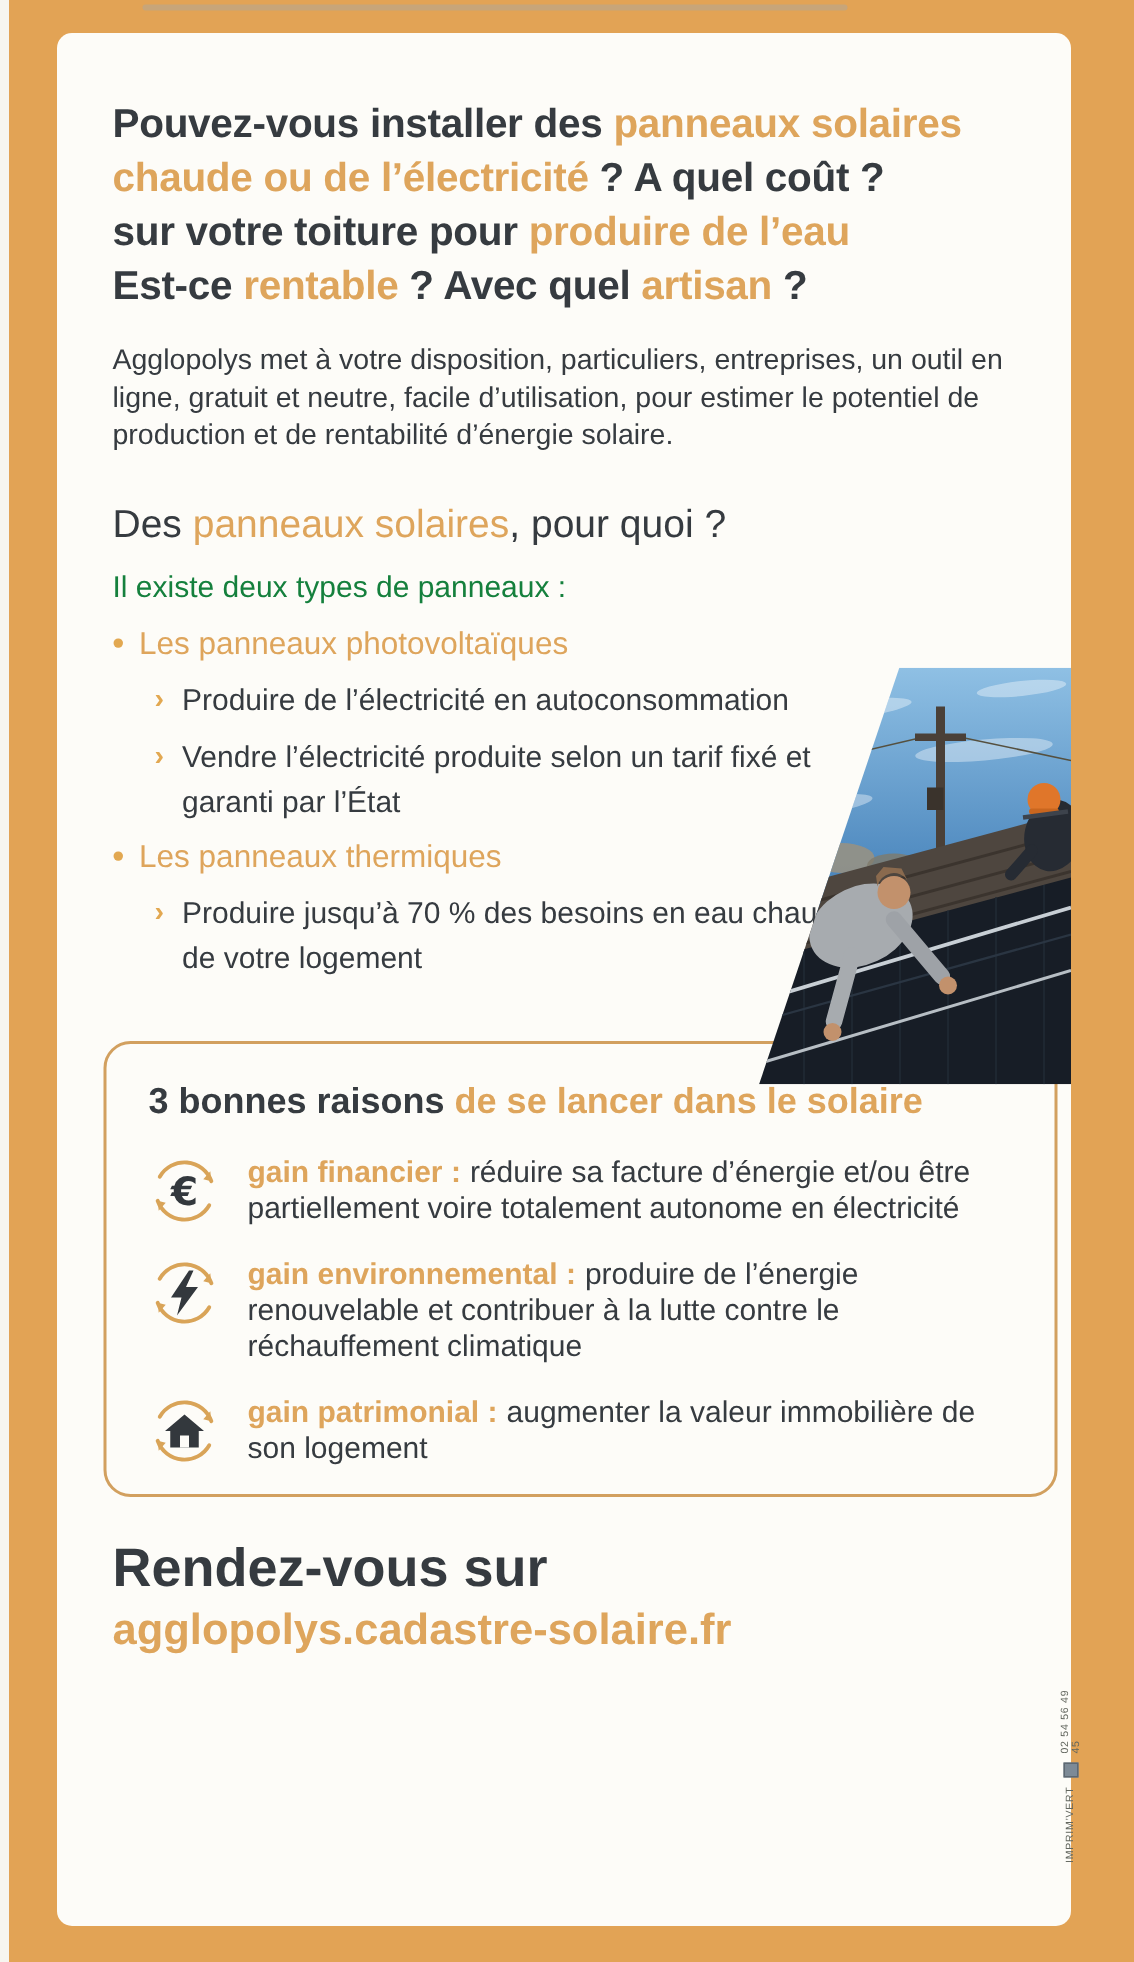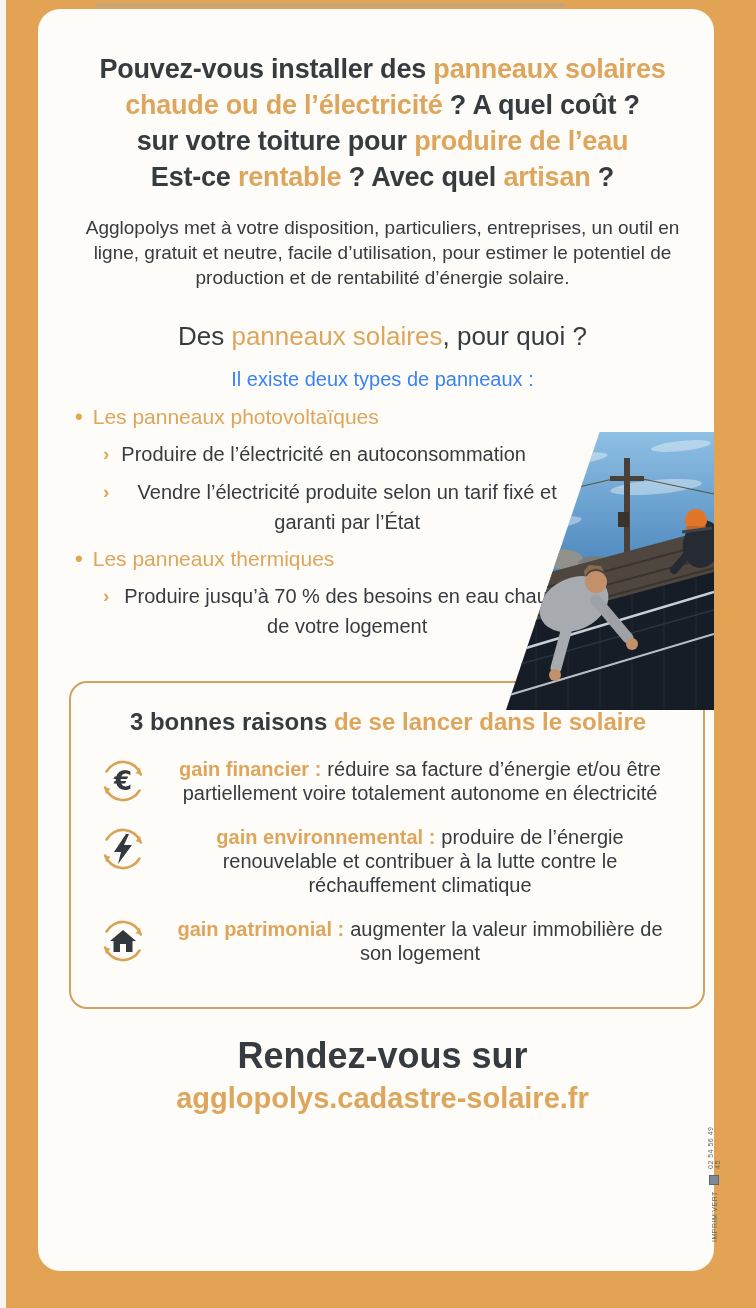--- a/index.html
+++ b/index.html
@@ -6,55 +6,55 @@
   body{
     width:756px;height:1308px;position:relative;overflow:hidden;
     background:#E2A355;
     font-family:"Liberation Sans", sans-serif;
     -webkit-font-smoothing:antialiased;
   }
   .edge-strip{position:absolute;left:0;top:0;width:6px;height:100%;background:#F7F5EF}
   .scan-line{position:absolute;left:95px;top:3px;width:470px;height:4px;background:#ABA89D;opacity:.5;border-radius:2px}
 
   .card{
-    position:absolute;left:38px;top:9px;width:676px;height:1262px;
-    background:#FDFCF8;border-radius:22px;
-    padding:42px 24px 0 37px;box-sizing:border-box;text-align:center;
+    position:absolute;left:38px;top:22px;width:676px;height:1262px;
+    background:#FDFCF8;border-radius:10px;
+    padding:42px 24px 0 37px;box-sizing:border-box;
   }
 
   .dk{color:#363B40}
   .ac{color:#DEA55C}
 
   .headline{font-size:27px;line-height:36px;font-weight:bold;letter-spacing:-.2px}
   .headline .h1-line{white-space:nowrap}
 
   .intro{margin-top:20px;font-size:19px;line-height:25px;color:#363B40;font-weight:500}
   .intro p{margin:0}
 
   .why-title{margin-top:30px;font-size:26px;line-height:32px;font-weight:normal;color:#363B40}
-  .why-intro{margin-top:16px;font-size:20px;color:#3b82f6;font-weight:500}
+  .why-intro{margin-top:16px;font-size:20px;color:#15803d;font-weight:500}
 
   .bullets{margin-top:12px}
   .bullet-group{margin-top:8px}
   .bullet-label-row{display:flex;align-items:baseline}
   .dot{color:#E2A851;font-size:22px;margin-right:10px;font-weight:bold}
   .bullet-label{color:#DEA55C;font-weight:normal;font-size:21px;line-height:28px}
   .sub-item{display:flex;gap:12px;margin:8px 0 0 28px;font-size:20px;line-height:30px;width:470px;color:#363B40;font-weight:500}
   .chev{color:#E2A851;font-weight:bold;font-size:19px;line-height:30px}
 
   .photo{
     position:absolute;top:423px;right:0;width:208px;height:278px;
     clip-path:polygon(45% 0,100% 0,100% 100%,0 100%);
   }
   .photo svg{display:block}
 
   .reasons-box{
     margin-top:40px;margin-left:-6px;width:636px;box-sizing:border-box;
     border:2px solid #D2A05F;border-radius:18px;
-    padding:24px 26px 42px 28px;
+    padding:24px 26px 18px 28px;
   }
   .box-title{font-size:24px;line-height:30px;font-weight:bold}
   .reason{display:flex;gap:18px;margin-top:20px;align-items:flex-start}
   .reason-icon{flex:0 0 48px}
   .reason p{margin:0;font-size:20px;line-height:24px;font-weight:500;color:#363B40;max-width:510px}
   .reason-label{color:#DEA55C;font-weight:bold;margin-right:6px}
 
   .footer{margin-top:30px}
   .footer-line1{font-size:36px;font-weight:bold;color:#363B40;line-height:34px}
   .footer-url{font-size:29px;font-weight:bold;color:#DEA55C;line-height:34px;margin-top:8px}

